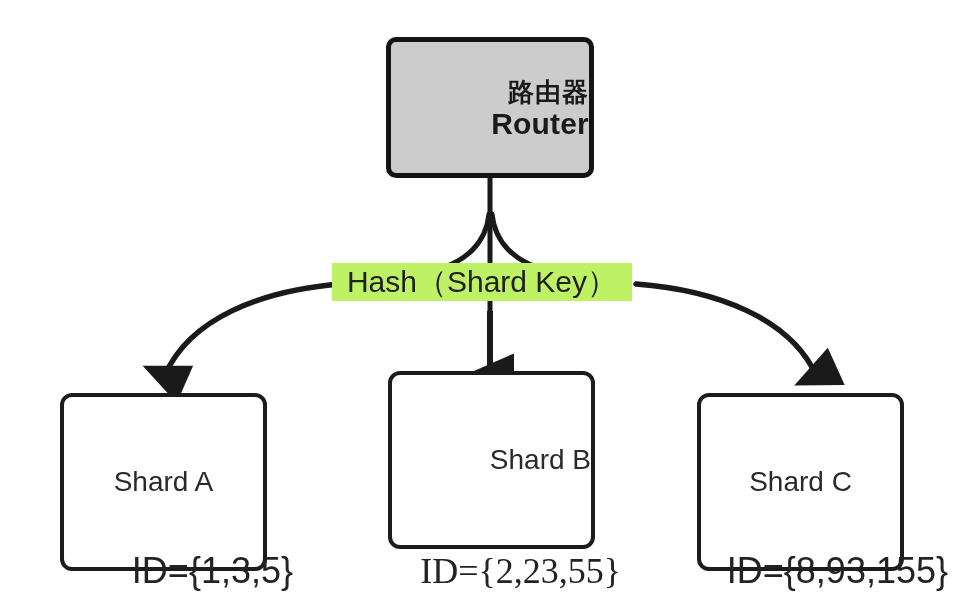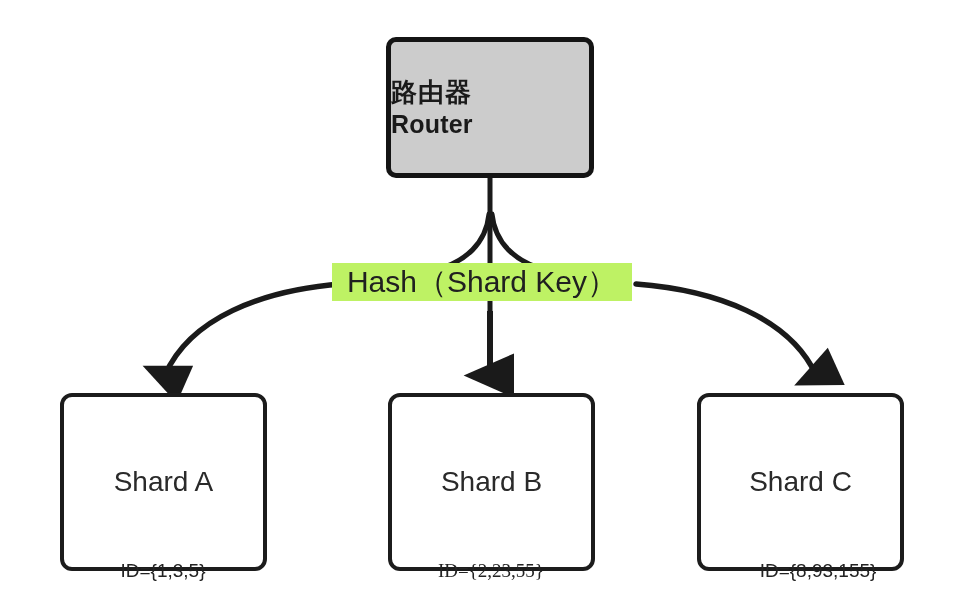--- a/index.html
+++ b/index.html
@@ -31,27 +31,27 @@
     left: 386px;
     top: 37px;
     width: 208px;
     height: 141px;
     background: #cccccc;
     border: 5px solid #141414;
     border-radius: 10px;
     box-sizing: border-box;
     display: flex;
     flex-direction: column;
-    align-items: flex-start;
+    align-items: flex-end;
     justify-content: center;
     z-index: 3;
   }
   .router-line {
     font-weight: bold;
-    font-size: 25px;
+    font-size: 30px;
     line-height: 32px;
     letter-spacing: 0.2px;
     color: #1a1a1a;
     white-space: nowrap;
   }
   .router-line.cjk {
     font-size: 26px;
     letter-spacing: 1px;
   }
 
@@ -69,30 +69,30 @@
     justify-content: center;
     z-index: 3;
   }
   .shard-node .shard-label {
     font-size: 28px;
     line-height: 32px;
     color: #2a2a2a;
     white-space: nowrap;
   }
   #shard-a { left: 60px;  top: 393px; }
-  #shard-b { left: 388px; top: 393px; }
+  #shard-b { left: 388px; top: 371px; justify-content: flex-end; }
   #shard-c { left: 697px; top: 393px; }
 
   
   .shard-caption {
     position: absolute;
     top: 552px;
     width: 260px;
-    text-align: center;
-    font-size: 19px;
+    text-align: right;
+    font-size: 36px;
     line-height: 38px;
     color: #232323;
     white-space: nowrap;
     z-index: 3;
   }
   #caption-a { left: 33px; }
   #caption-b { left: 361px; font-family: Liberation Serif, serif; }
   #caption-c { left: 688px; }
 
   

